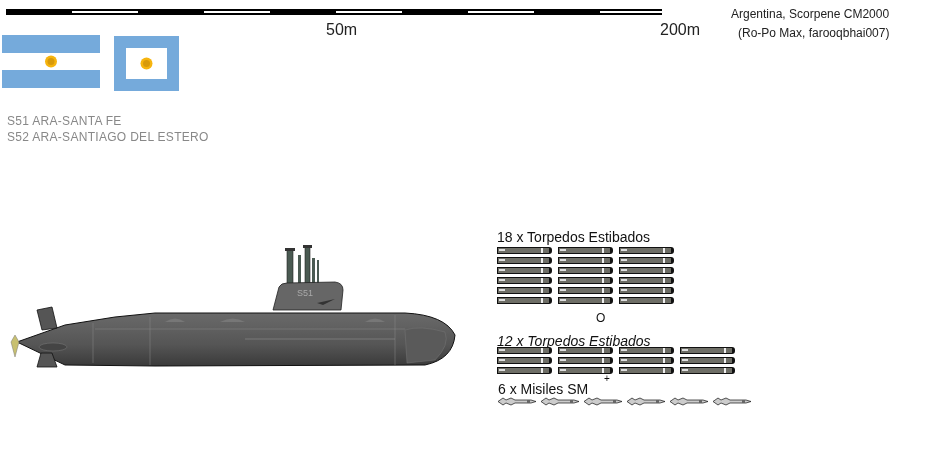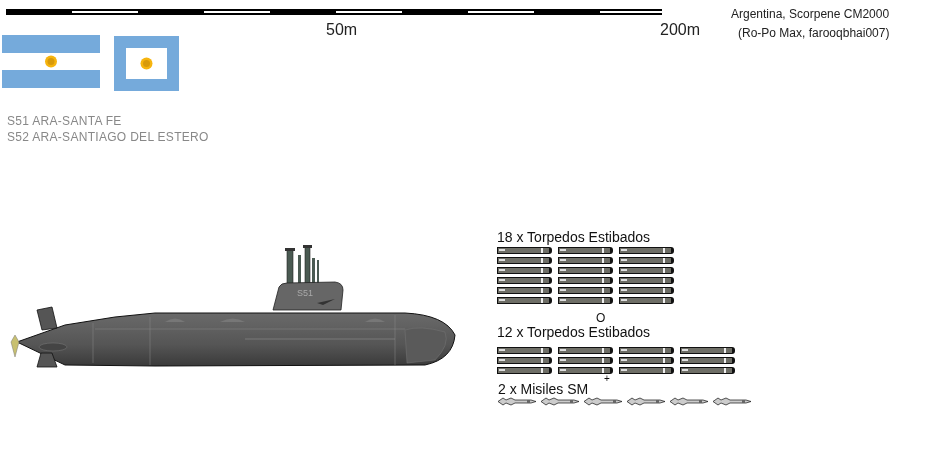--- a/index.html
+++ b/index.html
@@ -123,21 +123,21 @@
       <div class="torp"></div>
     </div>
   <div class="torp-row" style="top:50px;">
       <div class="torp"></div>
       <div class="torp"></div>
       <div class="torp"></div>
     </div>
 </div>
 <div class="abs sep" style="left:596px;top:311px;">O</div>
 
-<div class="abs hdr" style="left:497px;top:324px;">12 x Torpedos Estibados</div>
+<div class="abs hdr" style="left:497px;top:333px;font-style:italic;">12 x Torpedos Estibados</div>
 <div class="abs" style="left:497px;top:347px;">
   <div class="torp-row" style="top:0;">
       <div class="torp"></div>
       <div class="torp"></div>
       <div class="torp"></div>
       <div class="torp"></div>
     </div>
   <div class="torp-row" style="top:10px;">
       <div class="torp"></div>
       <div class="torp"></div>
@@ -145,21 +145,21 @@
       <div class="torp"></div>
     </div>
   <div class="torp-row" style="top:20px;">
       <div class="torp"></div>
       <div class="torp"></div>
       <div class="torp"></div>
       <div class="torp"></div>
     </div>
 </div>
 <div class="abs sep" style="left:604px;top:373px;font-size:10px;">+</div>
-<div class="abs hdr" style="left:498px;top:381px;">2 x Misiles SM</div>
+<div class="abs hdr" style="left:498px;top:381px;">6 x Misiles SM</div>
 <div class="abs" style="left:497px;top:397px;display:flex;gap:3px;">
   <svg class="miss" viewBox="0 0 40 9">
       <path d="M1,4.5 L6,1 L9,3 L14,1 L18,3 L34,3 L39,4.5 L34,6 L18,6 L14,8 L9,6 L6,8 Z" fill="#ccc" stroke="#111" stroke-width="0.7"></path>
       <rect x="30" y="3" width="3" height="3" fill="#666"></rect>
     </svg>
   <svg class="miss" viewBox="0 0 40 9">
       <path d="M1,4.5 L6,1 L9,3 L14,1 L18,3 L34,3 L39,4.5 L34,6 L18,6 L14,8 L9,6 L6,8 Z" fill="#ccc" stroke="#111" stroke-width="0.7"></path>
       <rect x="30" y="3" width="3" height="3" fill="#666"></rect>
     </svg>
   <svg class="miss" viewBox="0 0 40 9">

